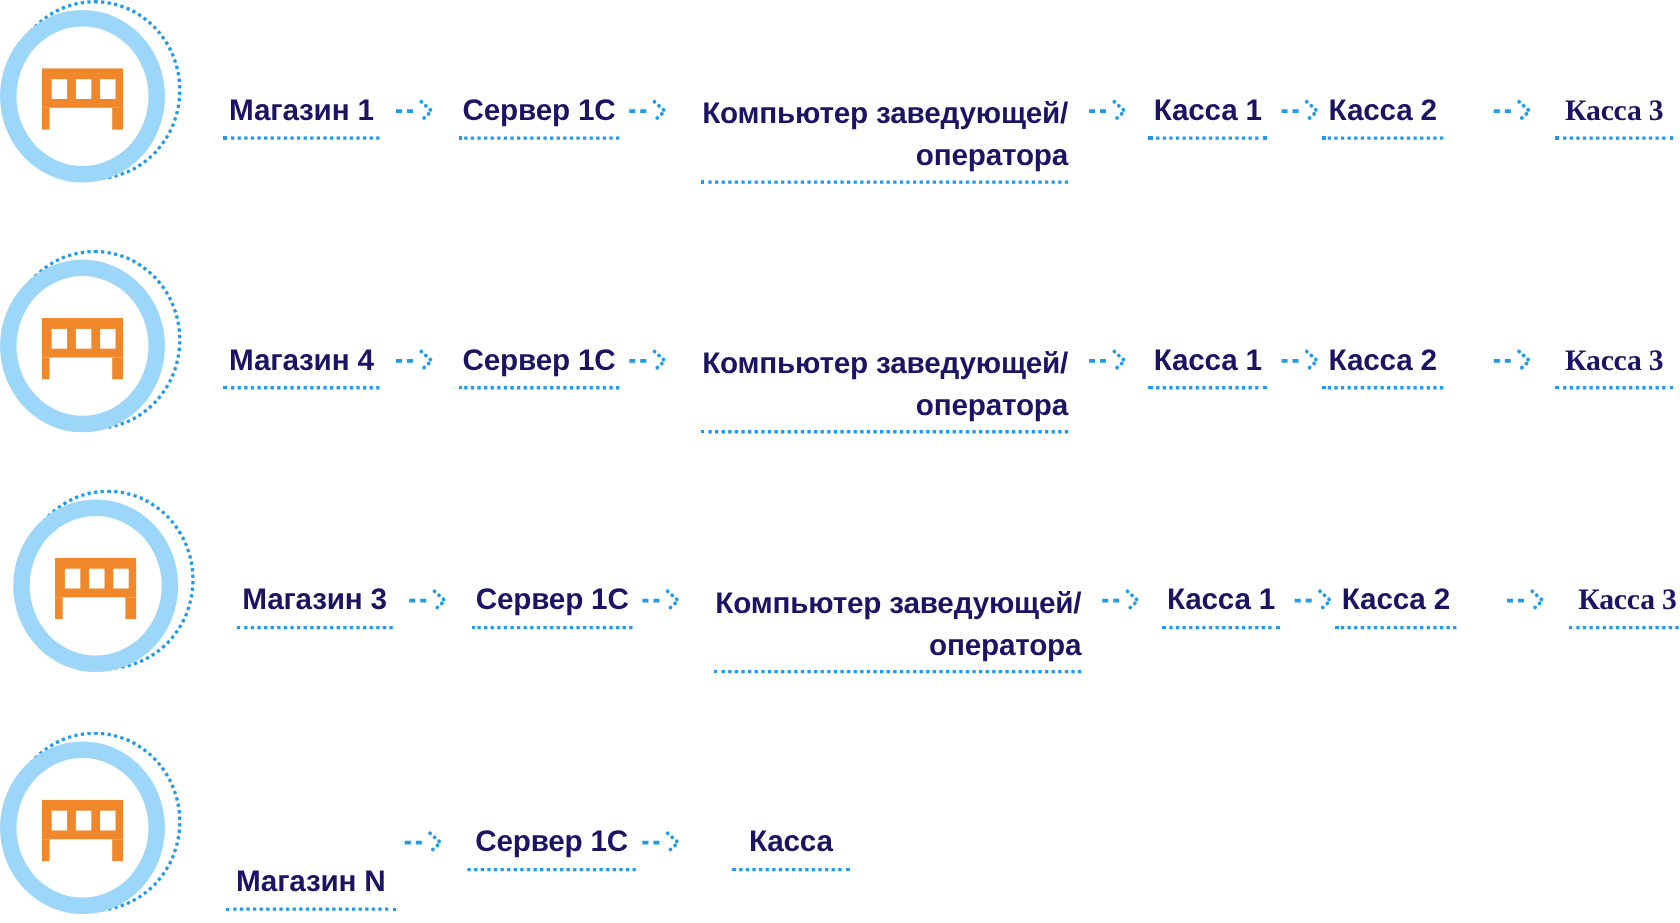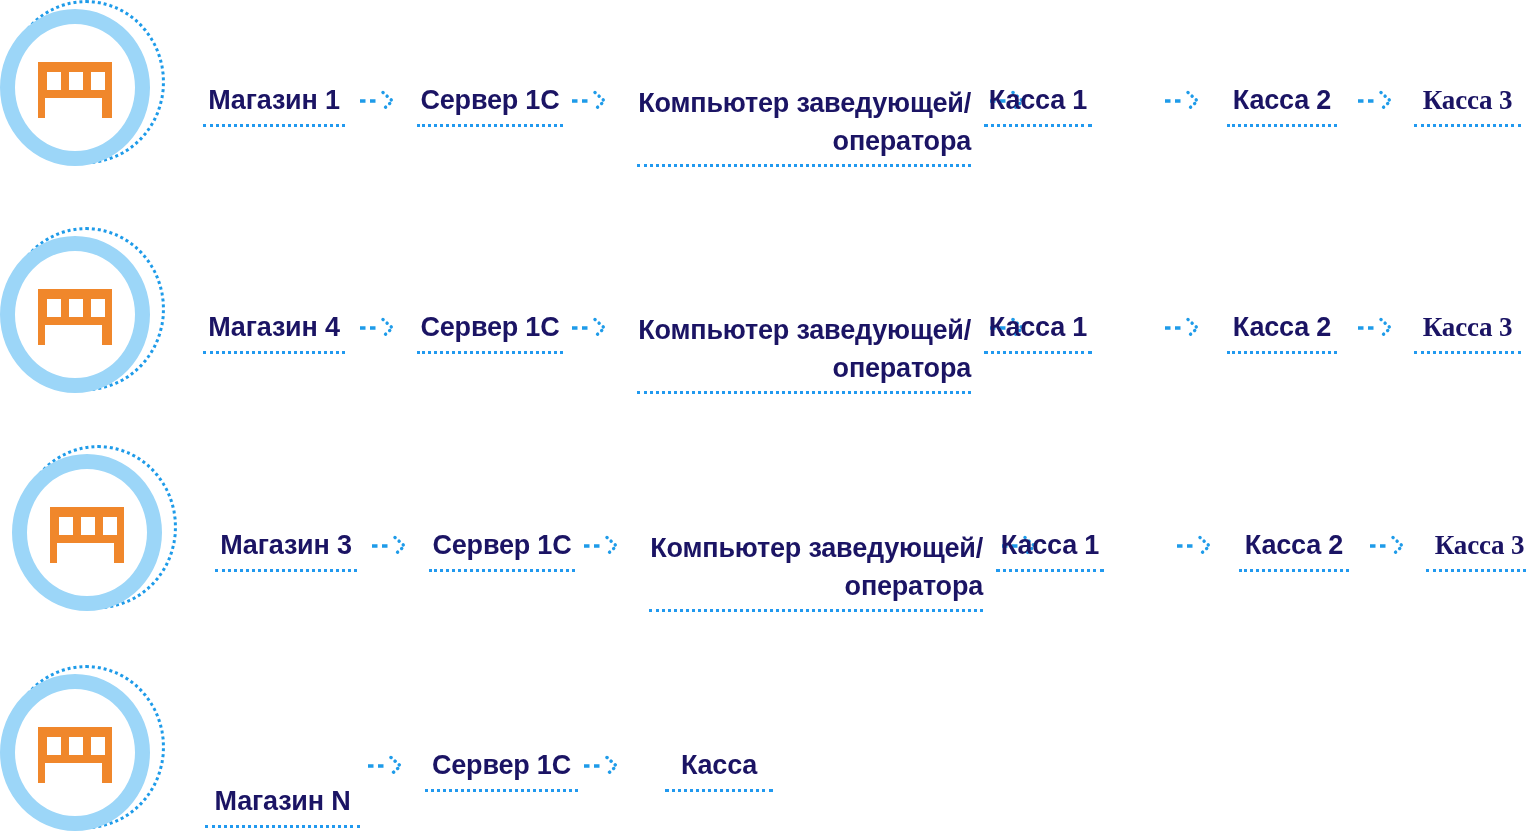--- a/index.html
+++ b/index.html
@@ -31,22 +31,22 @@
     color:#1B1464;text-align:center;white-space:nowrap;
     border-bottom:3px dotted #2199EF;padding-bottom:7px;
     box-sizing:border-box;
   }
   .node.multiline{white-space:normal;text-align:right;line-height:38px;padding-bottom:4px;}
 
   
   .c1{left:203px;width:142px;}
   .c2{left:417px;width:146px;}
   .c3{left:637px;width:334px;}
-  .c4{left:984px;width:108px;}
-  .c5{left:1227px;width:110px;}
+  .c4{left:1044px;width:108px;}
+  .c5{left:1202px;width:110px;}
   .c6{left:1414px;width:107px;font-family:Liberation Serif, serif;}
   
   .d1{left:205px;width:155px;margin-top:36px;}
   .d2{left:425px;width:153px;}
   .d3{left:665px;width:108px;}
 
   
   .arrow{position:absolute;top:4px;width:38px;height:26px;}
   .p1{left:358px;} .p2{left:570px;} .p3{left:988px;} .p4{left:1163px;} .p5{left:1356px;}
   .q1{left:366px;} .q2{left:582px;}

